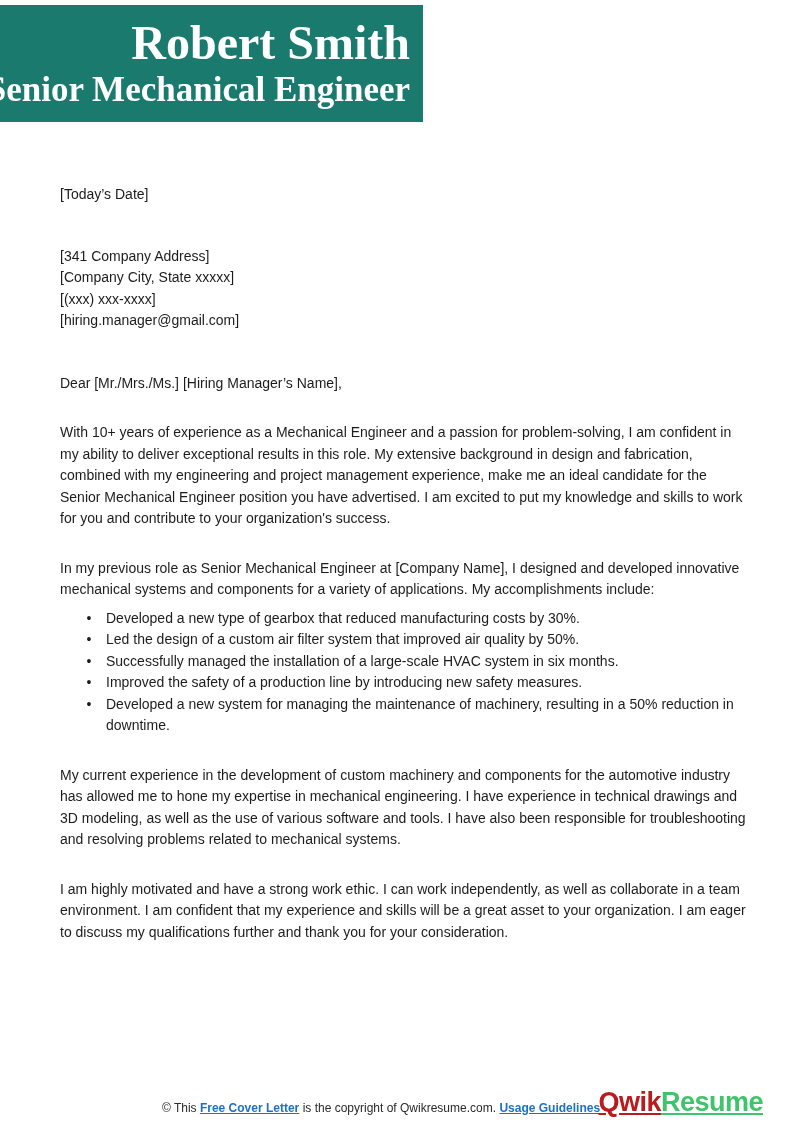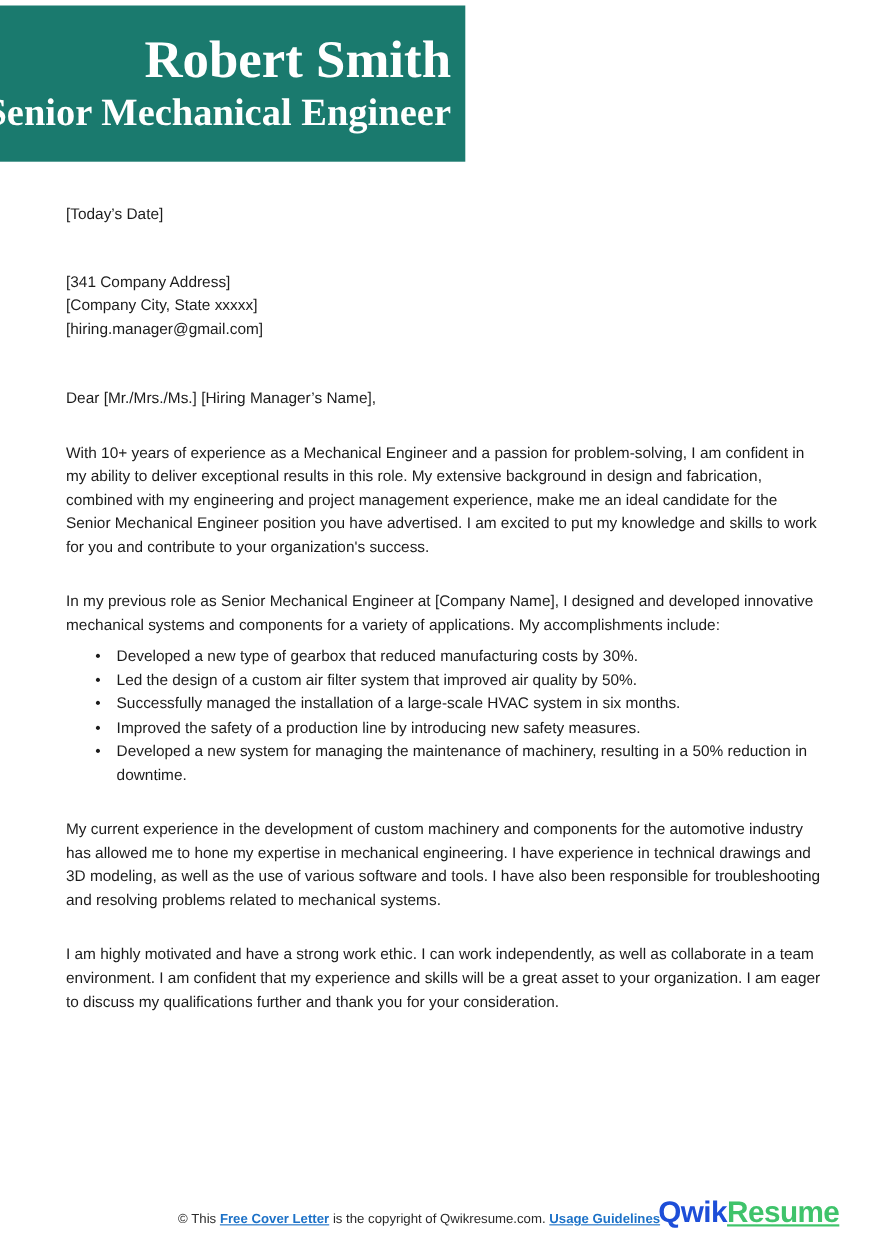--- a/index.html
+++ b/index.html
@@ -12,21 +12,21 @@
     font-family: "Liberation Sans", sans-serif;
     color: #1c1c1c;
     overflow: hidden;
   }
   
   .banner {
     position: absolute;
     left: 0;
     top: 5px;
     width: 423px;
-    height: 142px;
+    height: 117px;
     background: #1a7a6e;
     display: flex;
     flex-direction: column;
     justify-content: center;
     align-items: flex-end;
     padding-right: 13px;
     font-family: "Liberation Serif", serif;
     color: #ffffff;
   }
   .banner .name {
@@ -84,40 +84,41 @@
   }
   .logo {
     position: absolute;
     right: 37px;
     top: 1087px;
     font-size: 27px;
     font-weight: bold;
     letter-spacing: -0.5px;
     white-space: nowrap;
   }
-  .logo .qwik { color: #1d4ed8; }
+  .logo .qwik { color: #b91c1c; text-decoration: underline; }
   .logo .resume { color: #3fc36b; text-decoration: underline; }
 </style>
 </head>
 <body>
 
 <div class="page">
 
   <div class="banner">
     <div class="name">Robert Smith</div>
     <div class="role">Senior Mechanical Engineer</div>
   </div>
 
   <div class="content">
 
     <div class="date">[Today’s Date]</div>
 
     <div class="recipient">
       <div>[341 Company Address]</div>
       <div>[Company City, State xxxxx]</div>
+      <div>[(xxx) xxx-xxxx]</div>
       <div>[hiring.manager@gmail.com]</div>
     </div>
 
     <div class="greeting">Dear [Mr./Mrs./Ms.] [Hiring Manager’s Name],</div>
 
     <div class="para">With 10+ years of experience as a Mechanical Engineer and a passion for problem-solving, I am confident in my ability to deliver exceptional results in this role. My extensive background in design and fabrication, combined with my engineering and project management experience, make me an ideal candidate for the Senior Mechanical Engineer position you have advertised. I am excited to put my knowledge and skills to work for you and contribute to your organization's success.</div>
 
     <div class="para">In my previous role as Senior Mechanical Engineer at [Company Name], I designed and developed innovative mechanical systems and components for a variety of applications. My accomplishments include:</div>
 
     <ul class="bullets">

